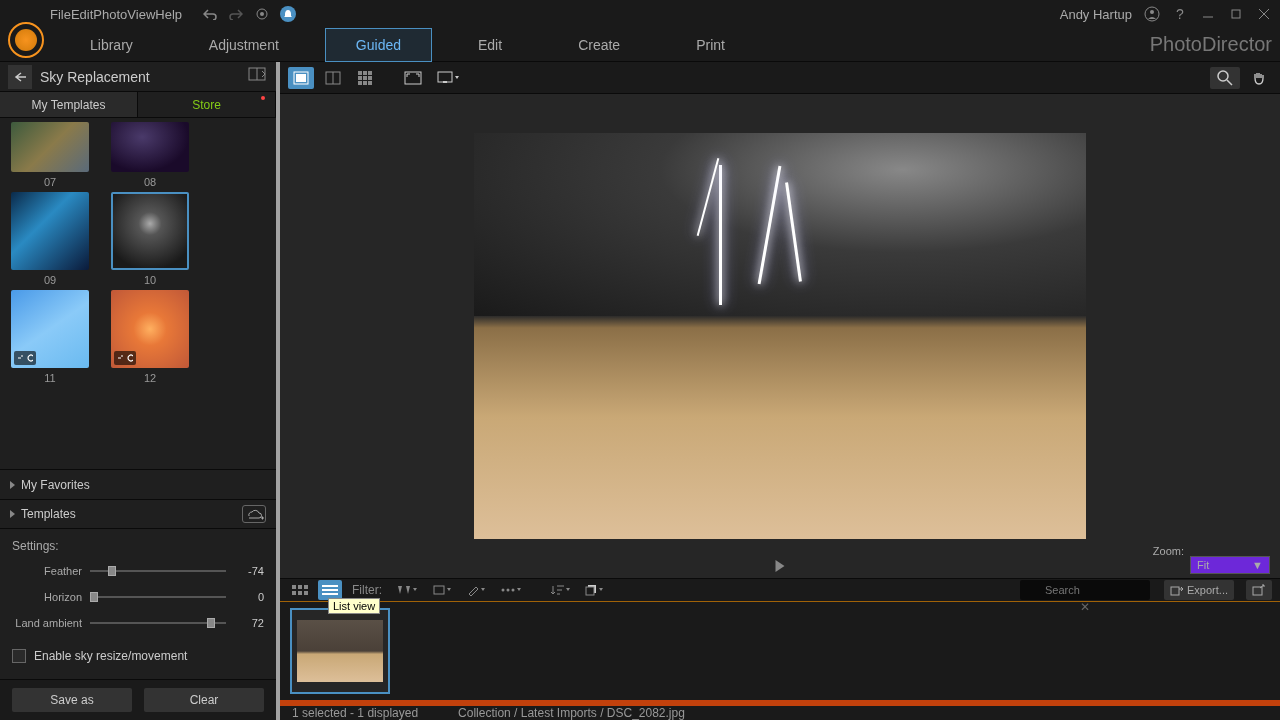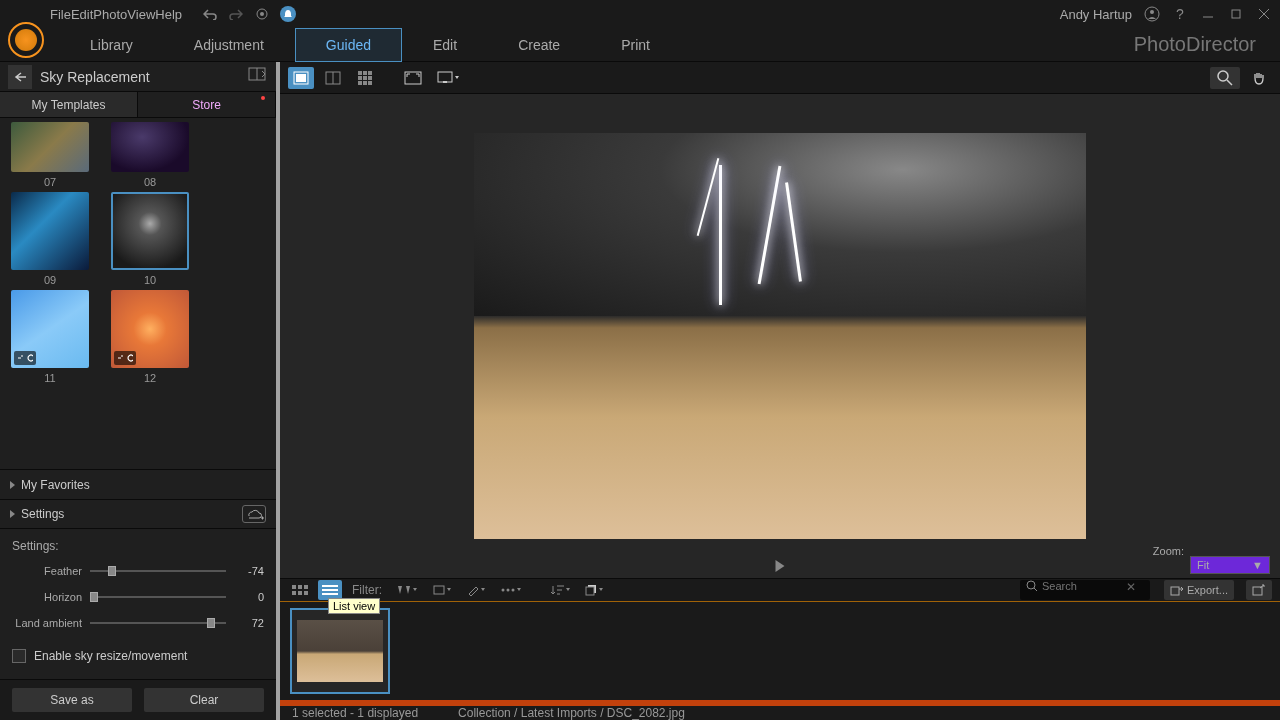--- a/index.html
+++ b/index.html
@@ -6,35 +6,35 @@
 body { width: 1280px; height: 720px; background: #1a1a1a; color: #ccc; overflow: hidden; font-size: 12px; }
 .menubar { height: 28px; background: #1a1a1a; display: flex; align-items: center; padding-left: 50px; position: relative; }
 .logo { position: absolute; left: 8px; top: 22px; width: 36px; height: 36px; border-radius: 50%; border: 2px solid #f7931e; display: flex; align-items: center; justify-content: center; z-index: 10; }
 .logo-inner { width: 22px; height: 22px; border-radius: 50%; background: radial-gradient(circle, #f7931e 0%, #d17a0a 100%); }
 .menu-item { color: #aaa; cursor: pointer; font-size: 13px; }
 .menu-icons { display: flex; gap: 10px; margin-left: 20px; align-items: center; }
 .mi { width: 16px; height: 16px; display: flex; align-items: center; justify-content: center; }
 .user-area { margin-left: auto; display: flex; align-items: center; gap: 12px; padding-right: 8px; color: #aaa; font-size: 13px; }
 .win-btn { width: 16px; height: 16px; display: flex; align-items: center; justify-content: center; cursor: pointer; }
 
-.tabbar { height: 34px; background: #1a1a1a; display: flex; align-items: center; padding-left: 60px; gap: 1px; border-bottom: 1px solid #0a0a0a; }
+.tabbar { height: 34px; background: #1a1a1a; display: flex; align-items: center; padding-left: 60px; gap: 16px; border-bottom: 1px solid #0a0a0a; }
 .tab { padding: 8px 30px; color: #aaa; cursor: pointer; font-size: 14px; }
 .tab.active { color: #6cb7f5; border: 1px solid #4a90c2; background: #1f2a33; }
-.brand { margin-left: auto; padding-right: 24px; font-size: 20px; color: #777; font-weight: 300; }
+.brand { margin-left: auto; padding-right: 8px; font-size: 20px; color: #777; font-weight: 300; }
 
 .main { display: flex; height: 658px; }
 
 .sidebar { width: 280px; background: #1f1f1f; display: flex; flex-direction: column; border-right: 4px solid #a3a3a3; }
 .side-header { height: 30px; display: flex; align-items: center; padding: 0 8px; gap: 8px; border-bottom: 1px solid #0a0a0a; }
 .back-btn { width: 24px; height: 24px; background: #333; display: flex; align-items: center; justify-content: center; cursor: pointer; }
 .side-title { font-size: 14px; color: #ccc; flex: 1; }
 .side-icon { width: 20px; height: 20px; cursor: pointer; }
 
 .sub-tabs { height: 26px; display: flex; border-bottom: 1px solid #0a0a0a; }
-.sub-tab { flex: 1; display: flex; align-items: center; justify-content: center; font-size: 12px; color: #f0abfc; cursor: pointer; border-right: 1px solid #0a0a0a; position: relative; }
+.sub-tab { flex: 1; display: flex; align-items: center; justify-content: center; font-size: 12px; color: #84cc16; cursor: pointer; border-right: 1px solid #0a0a0a; position: relative; }
 .sub-tab.active { background: #2a2a2a; color: #ccc; }
 .sub-tab .dot { position: absolute; top: 4px; right: 10px; width: 4px; height: 4px; background: #f44; border-radius: 50%; }
 
 .templates { flex: 1; overflow-y: auto; padding: 4px 10px; }
 .template-row { display: flex; gap: 20px; margin-bottom: 4px; }
 .template { width: 80px; display: flex; flex-direction: column; align-items: center; gap: 4px; cursor: pointer; }
 .thumb { width: 78px; height: 50px; background: #333; border-radius: 2px; position: relative; }
 .thumb.tall { height: 78px; }
 .thumb.selected { border: 2px solid #4a90c2; }
 .thumb-label { font-size: 11px; color: #999; }
@@ -73,21 +73,21 @@
 .lightning.l4 { left: 38%; height: 80px; top: 6%; transform: rotate(15deg); width: 2px; }
 .play { position: absolute; bottom: 6px; left: 50%; transform: translateX(-50%); width: 0; height: 0; border-top: 6px solid transparent; border-bottom: 6px solid transparent; border-left: 9px solid #888; cursor: pointer; }
 .zoom-ctrl { position: absolute; bottom: 4px; right: 10px; display: flex; align-items: center; gap: 6px; font-size: 11px; color: #aaa; }
 .zoom-select { width: 80px; height: 18px; background: #6d28d9; border: 1px solid #555; padding: 0 6px; display: flex; align-items: center; justify-content: space-between; margin-top: 28px; }
 
 .filmstrip { height: 142px; background: #1a1a1a; border-top: 1px solid #0a0a0a; display: flex; flex-direction: column; }
 .fs-toolbar { height: 26px; display: flex; align-items: center; padding: 0 8px; gap: 6px; border-bottom: 1px solid #a16207; }
 .fs-btn { width: 24px; height: 20px; display: flex; align-items: center; justify-content: center; cursor: pointer; border-radius: 2px; }
 .fs-btn.active { background: #4a90c2; }
 .fs-filter { color: #888; font-size: 12px; margin: 0 4px; }
-.fs-search { margin-left: auto; width: 130px; height: 20px; background: #0a0a0a; border-radius: 2px; display: flex; align-items: flex-start; padding: 0 6px; gap: 4px; }
+.fs-search { margin-left: auto; width: 130px; height: 20px; background: #0a0a0a; border-radius: 2px; display: flex; align-items: center; padding: 0 6px; gap: 4px; flex-direction: column; }
 .fs-search input { background: transparent; border: none; color: #888; font-size: 11px; width: 80px; outline: none; }
 .fs-export { width: 70px; height: 20px; background: #333; margin-left: 8px; display: flex; align-items: center; justify-content: center; gap: 4px; font-size: 11px; color: #aaa; cursor: pointer; border-radius: 2px; padding: 0 6px; }
 .fs-share { width: 26px; height: 20px; background: #333; margin-left: 6px; display: flex; align-items: center; justify-content: center; cursor: pointer; border-radius: 2px; }
 
 .fs-thumbs { flex: 1; padding: 6px 10px; display: flex; gap: 8px; position: relative; }
 .fs-thumb { width: 100px; height: 86px; border: 2px solid #4a90c2; display: flex; align-items: center; justify-content: center; background: #262626; cursor: pointer; }
 .fs-thumb-img { width: 86px; height: 62px; background: linear-gradient(to bottom, #5a5046 0%, #4a4038 50%, #c9a876 55%, #ddbf99 100%); }
 .tooltip { position: absolute; top: -4px; left: 48px; background: #ffffcc; color: #000; font-size: 11px; padding: 1px 4px; border: 1px solid #888; }
 
 .statusbar { height: 22px; background: #1a1a1a; display: flex; align-items: center; padding: 0 12px; gap: 40px; font-size: 12px; color: #999; border-top: 6px solid #c2410c; }
@@ -248,21 +248,21 @@
           </div>
       </div>
     </div>
 
     <div class="section-row">
       <div class="tri"></div>
       <span>My Favorites</span>
     </div>
     <div class="section-row last">
       <div class="tri"></div>
-      <span>Settings</span>
+      <span>Templates</span>
       <div class="section-icon">
           <svg width="22" height="16" viewBox="0 0 22 16">
             <path d="M6 10 A3 3 0 0 1 9 6 A4 4 0 0 1 16 7 A2.5 2.5 0 0 1 16 12 H6" stroke="#aaa" fill="none"></path>
             <line x1="18" y1="12" x2="21" y2="12" stroke="#aaa"></line>
             <line x1="19.5" y1="10.5" x2="19.5" y2="13.5" stroke="#aaa"></line>
           </svg>
         </div>
     </div>
 
     <div class="settings">

